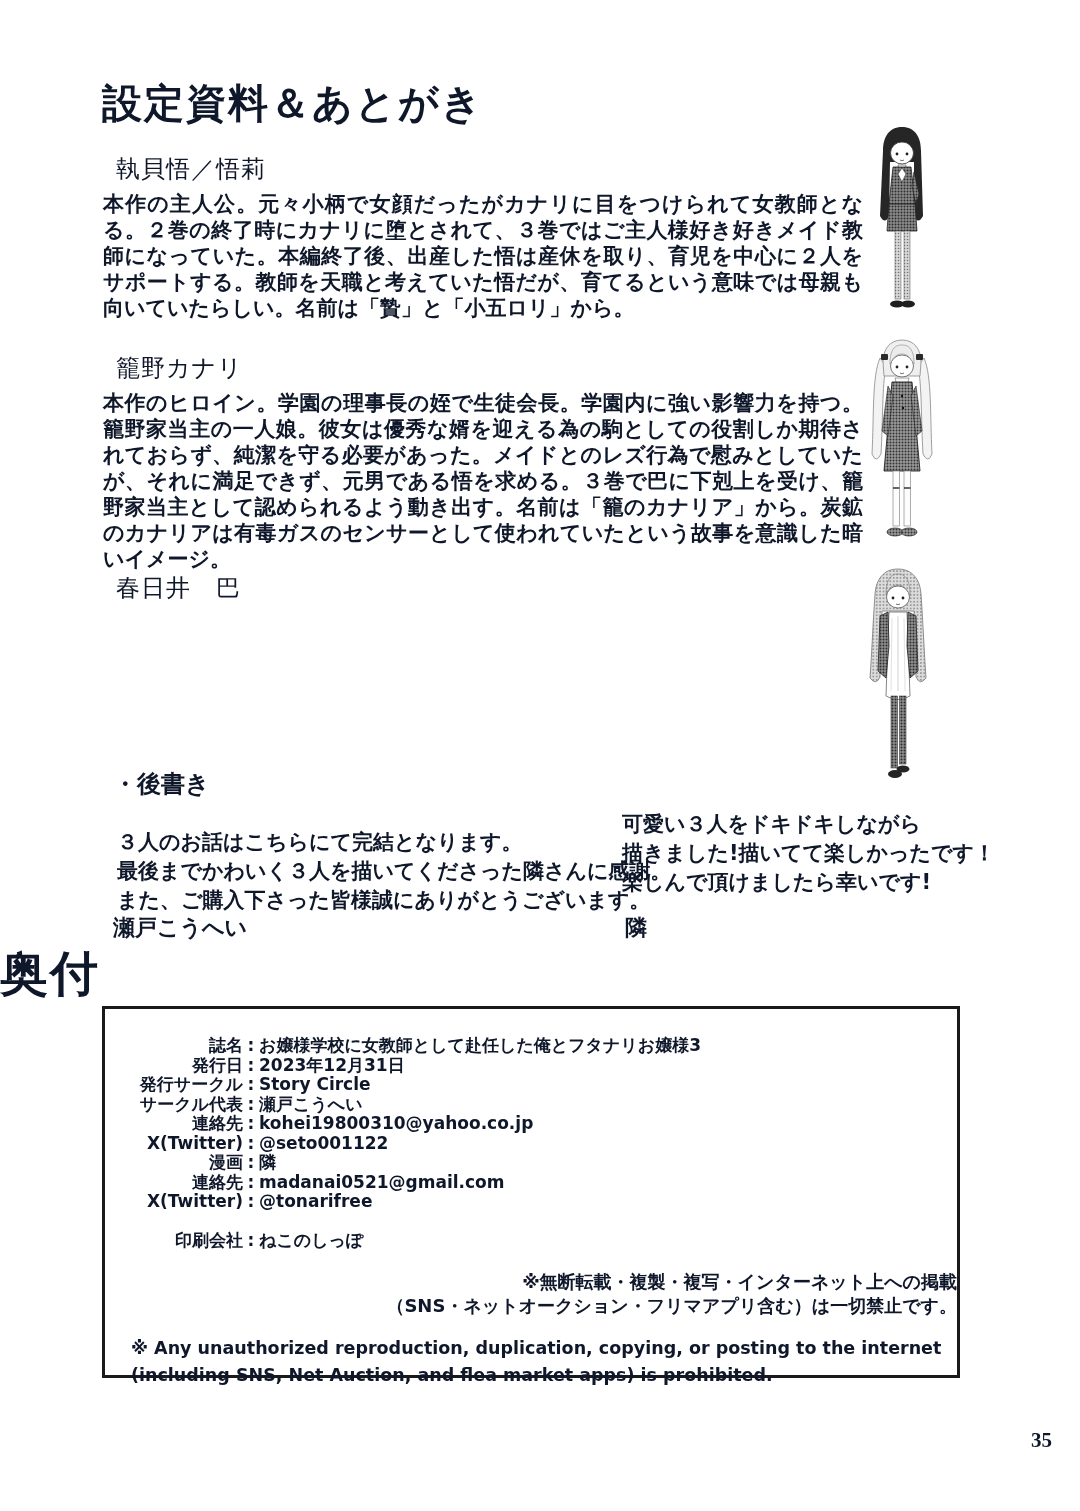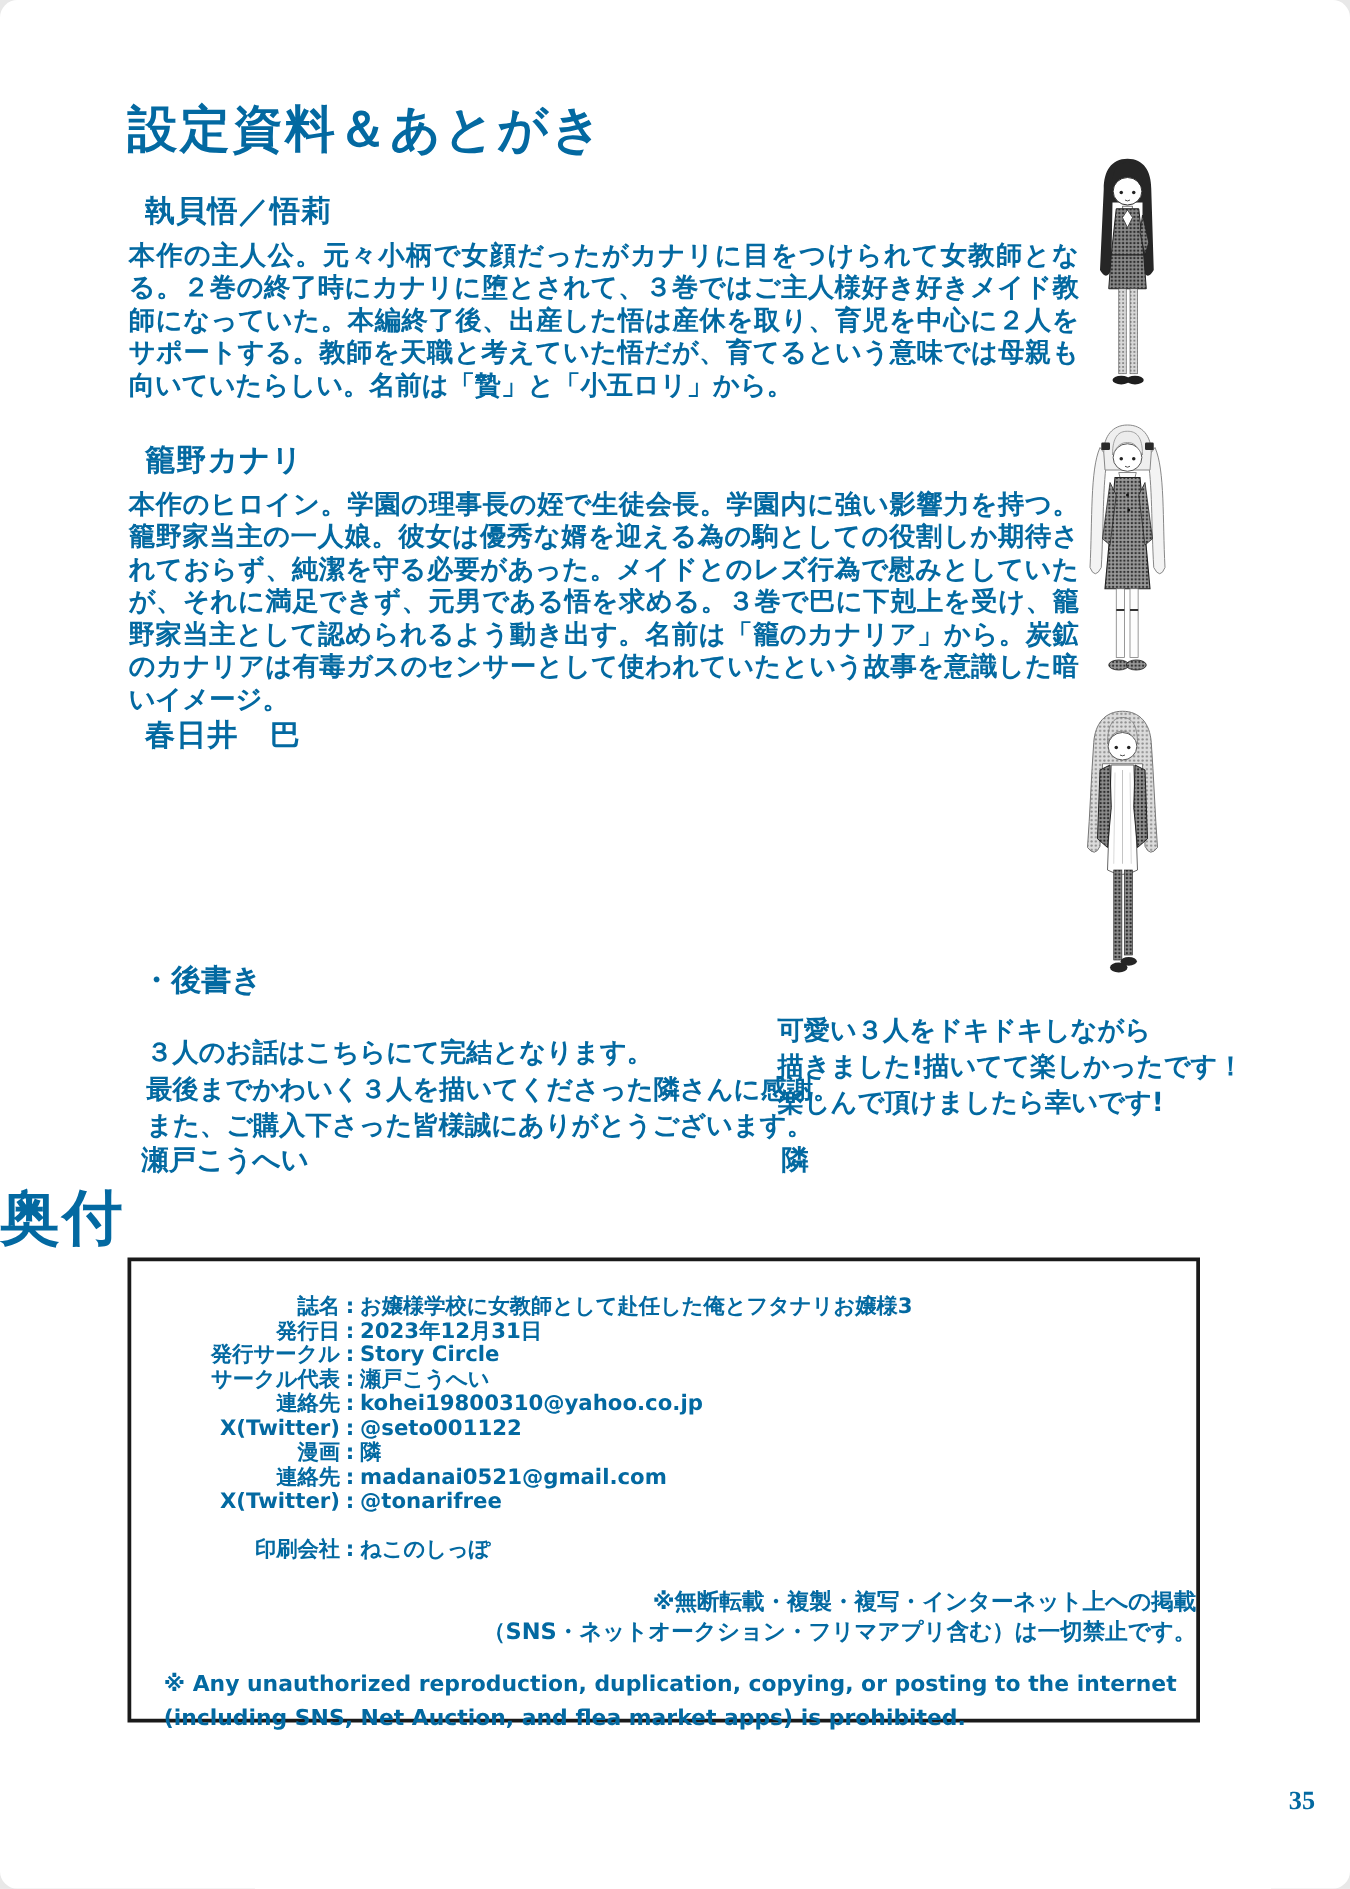--- a/index.html
+++ b/index.html
@@ -2,34 +2,33 @@
 <html lang="ja"><head>
 <meta charset="utf-8">
 <style>
   html,body{margin:0;padding:0;background:#e8e8e8;}
   .page{
     position:relative;
     width:1080px;height:1511px;
     margin:0 auto;
     background:#ffffff;
     font-family:"DejaVu Sans","Liberation Sans",sans-serif;
-    color:#0369a1;
+    color:#0f172a;
     overflow:hidden;
-    border-radius:14px;
   }
   .main-title{
     position:absolute;left:102px;top:76px;
     font-size:40px;font-weight:800;letter-spacing:2px;
   }
   .char-section{position:absolute;left:103px;width:760px;}
   .sec-1{top:153px;}
   .sec-2{top:352px;}
   .sec-3{top:572px;}
   .char-name{
-    font-size:24px;font-weight:700;letter-spacing:1px;
+    font-size:24px;font-weight:400;letter-spacing:1px;
     padding-left:13px;margin-bottom:6px;
   }
   .char-desc{
     font-size:21px;font-weight:600;line-height:26px;
     text-align:justify;letter-spacing:0px;
   }
   .portrait{position:absolute;}
   .portrait-1{left:870px;top:124px;width:64px;height:190px;}
   .portrait-2{left:862px;top:336px;width:80px;height:207px;}
   .portrait-3{left:858px;top:566px;width:80px;height:218px;}
@@ -49,21 +48,21 @@
   .colophon-box{
     position:absolute;left:102px;top:1006px;
     width:858px;height:372px;
     border:3px solid #1a1a1a;
     box-sizing:border-box;
     padding-top:27px;
   }
   .colophon-row{
     display:grid;
     grid-template-columns:138px 16px auto;
-    font-size:17px;font-weight:600;line-height:19.5px;padding-left:29px;
+    font-size:17px;font-weight:600;line-height:19.5px;
   }
   .colophon-row .label{text-align:right;}
   .colophon-row .sep{text-align:center;}
   .colophon-row .value{text-align:left;}
   .row-printer{margin-top:19px;}
   .notice-jp{margin-top:20px;margin-left:28px;font-size:18px;font-weight:600;line-height:24px;text-align:right;}
   .notice-jp .line2{padding-left:12px;}
   .notice-en{margin-top:17px;margin-left:26px;font-size:17.5px;font-weight:600;line-height:27px;}
   .page-number{position:absolute;right:28px;top:1428px;font-size:21px;font-weight:600;font-family:Liberation Serif, serif;}
   svg{display:block;}

